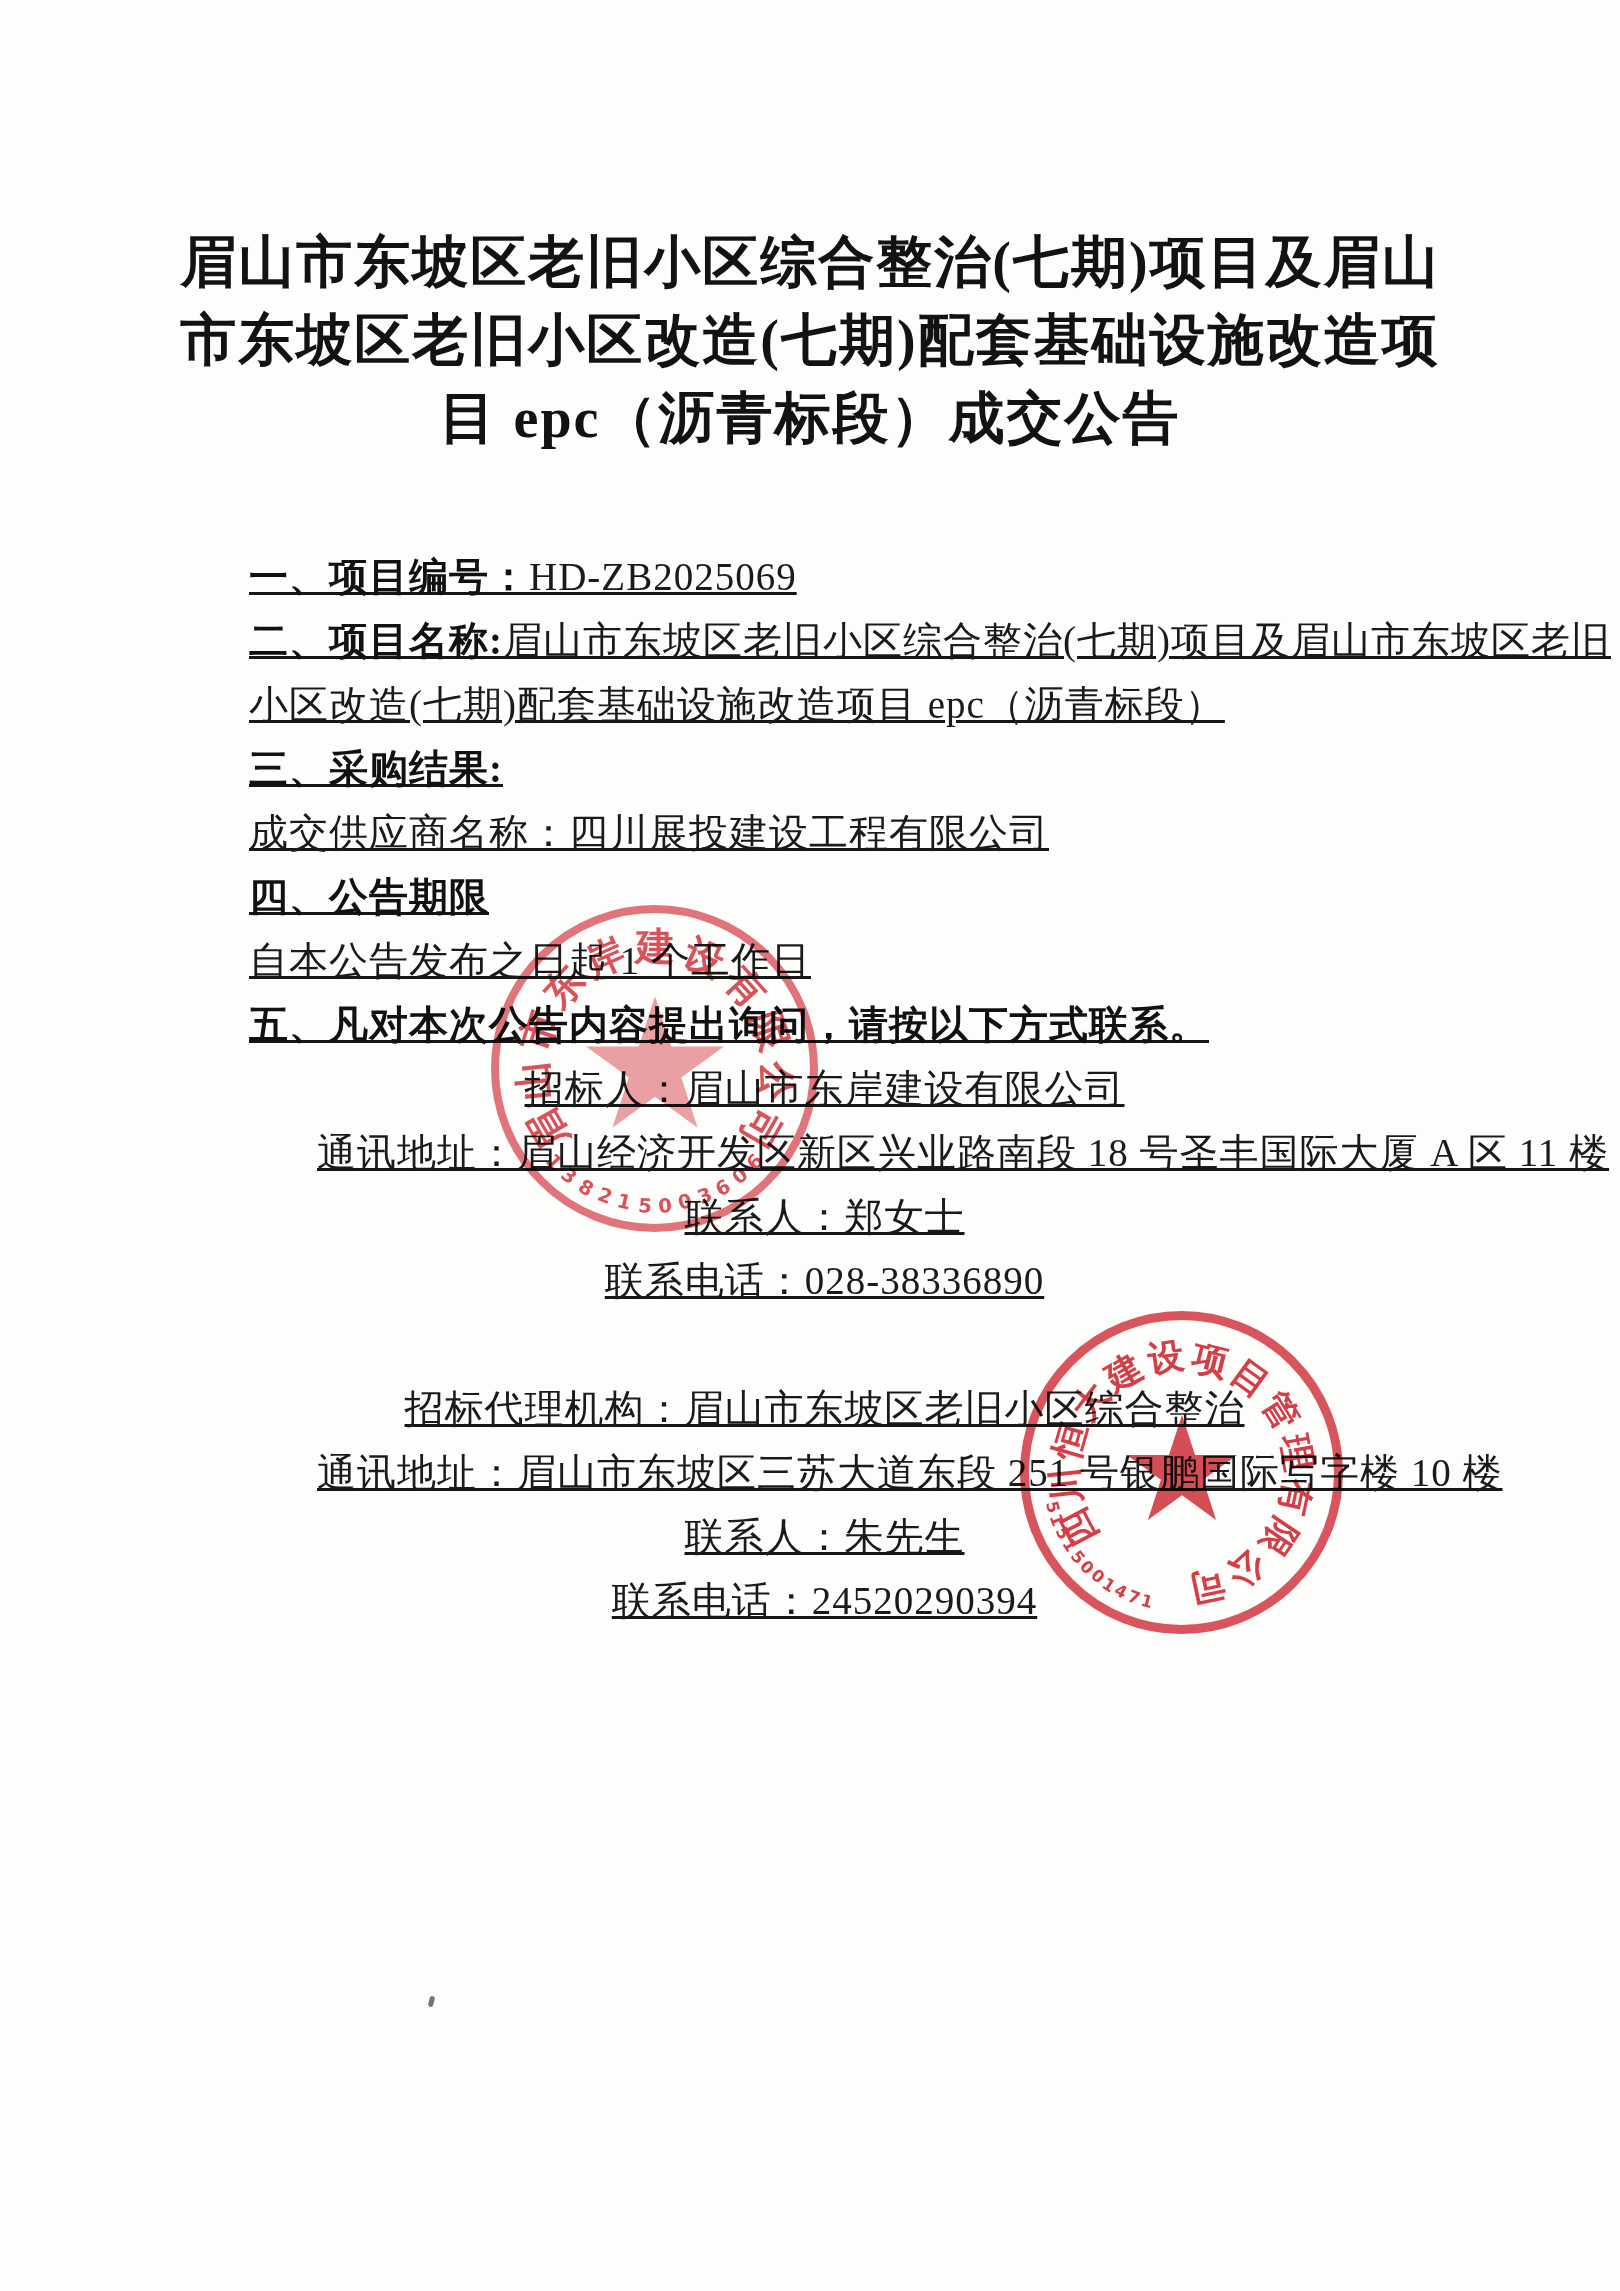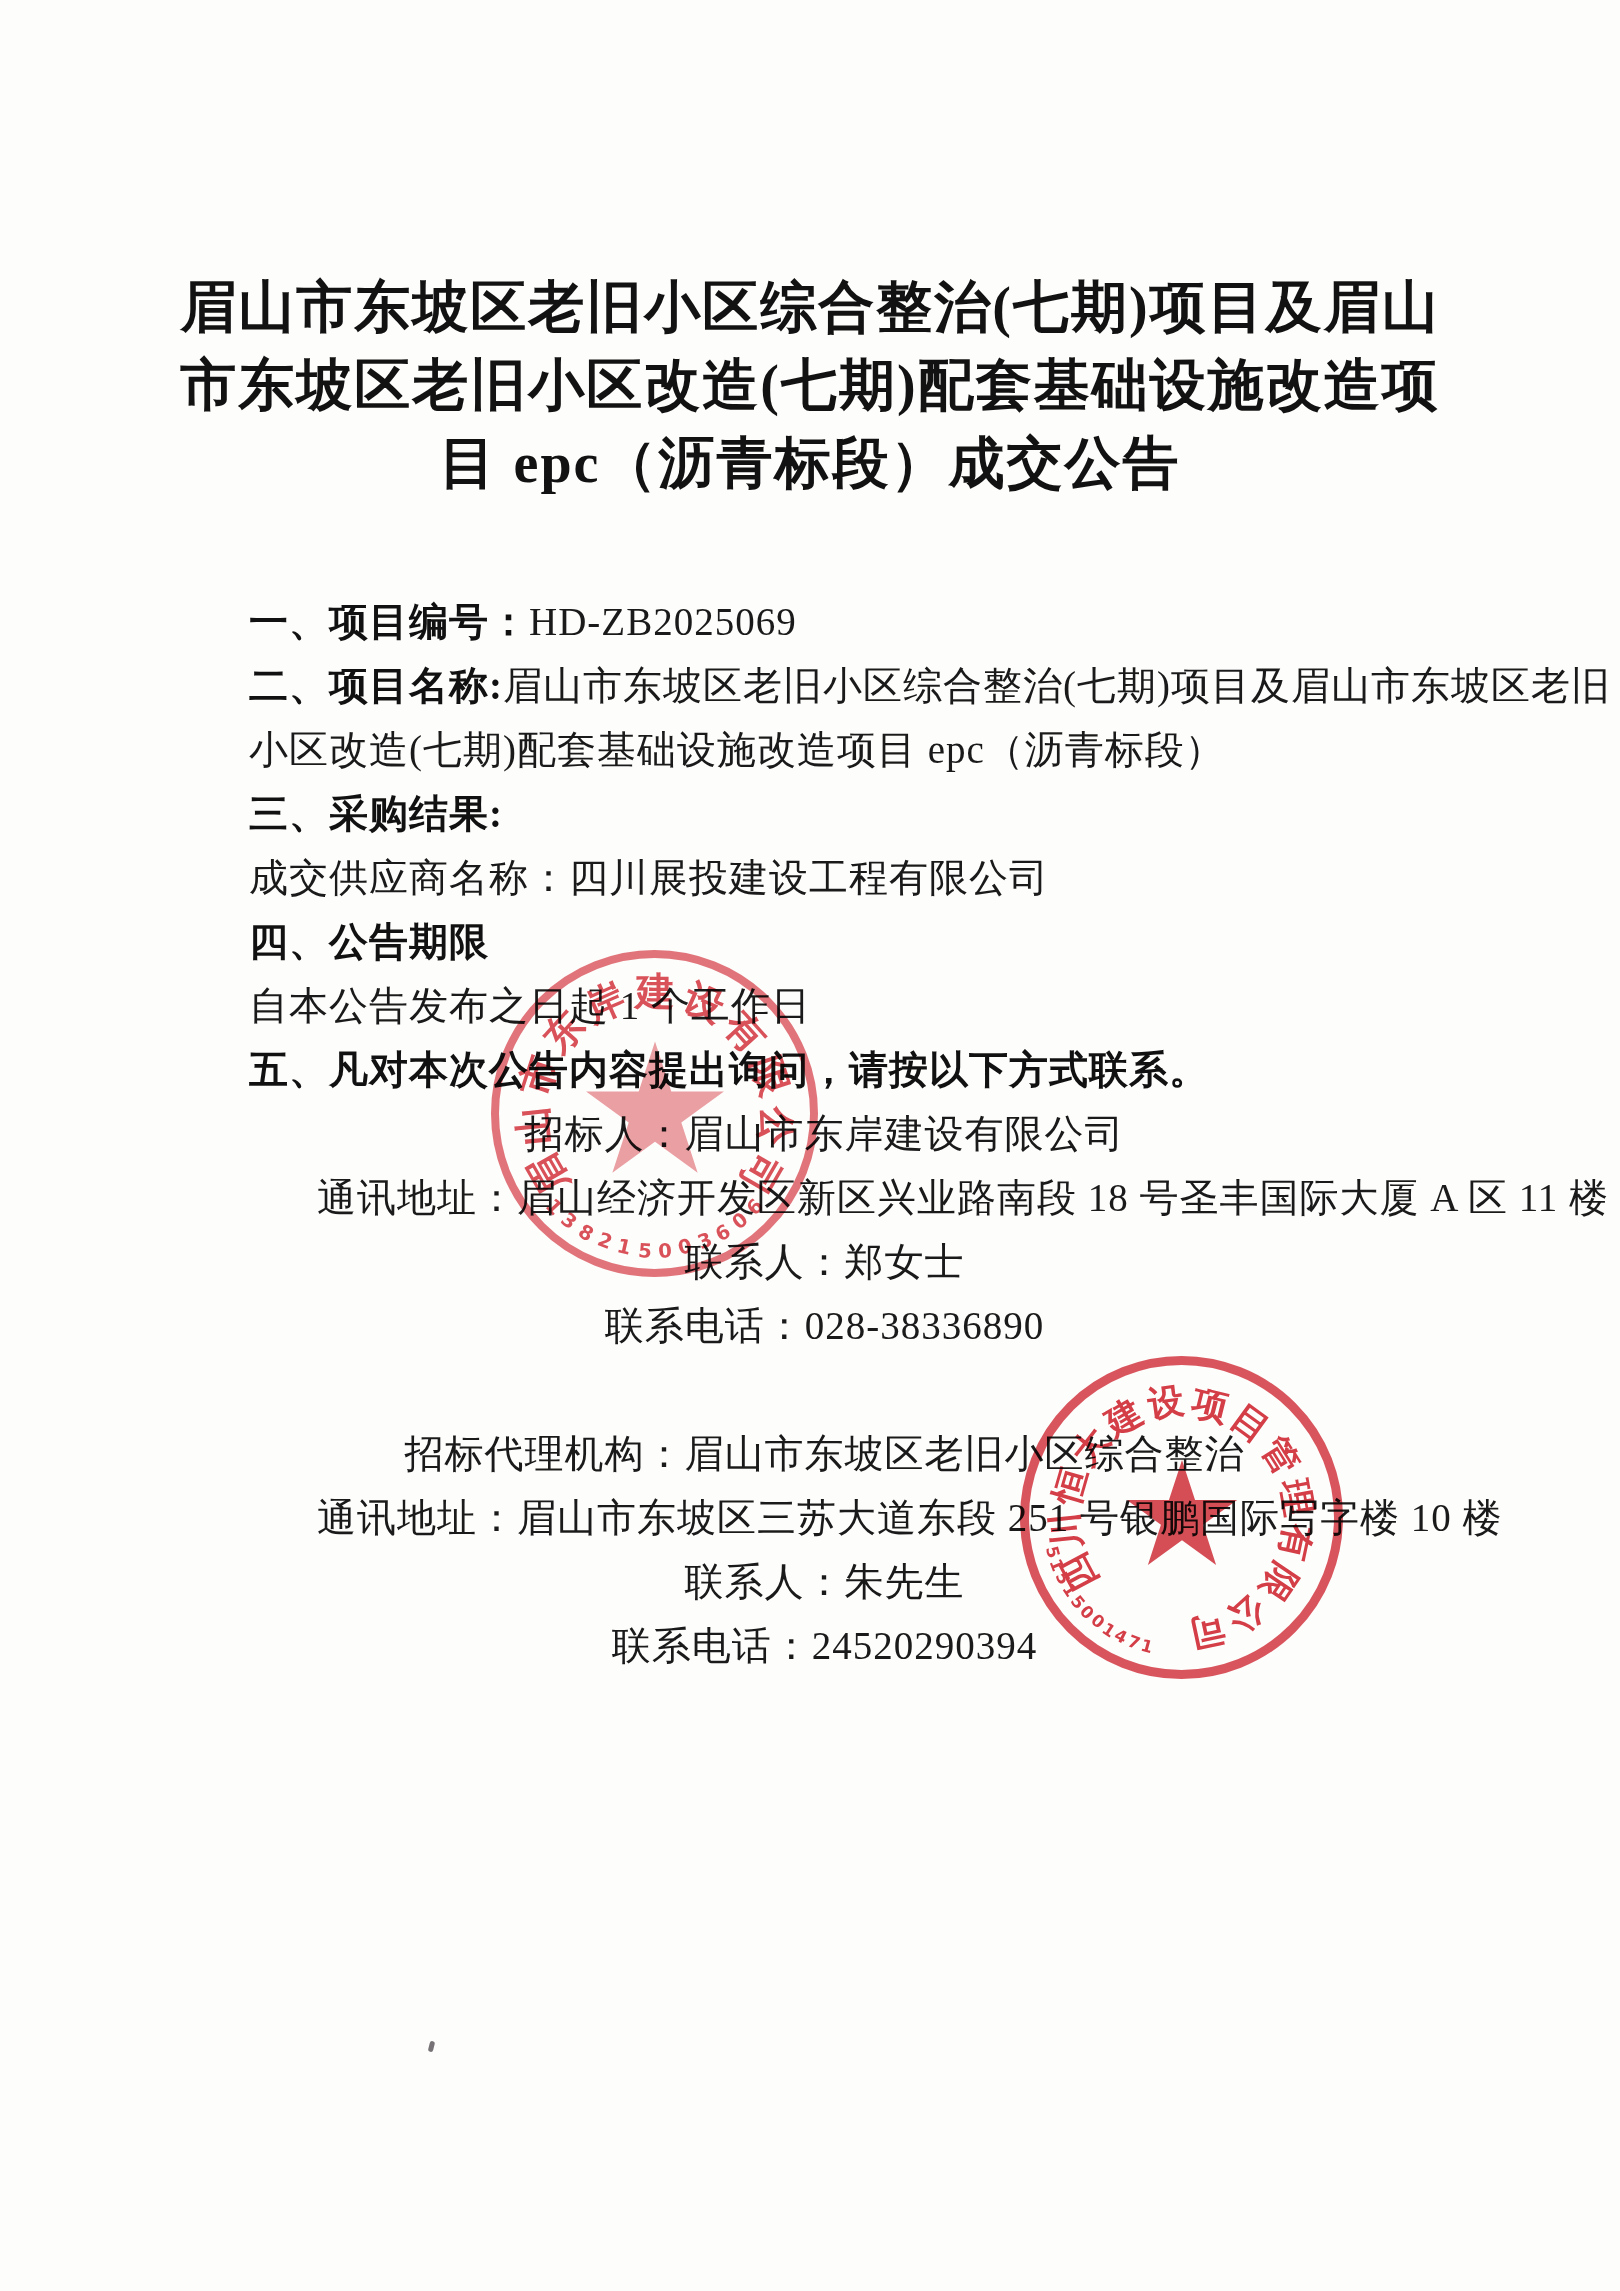--- a/index.html
+++ b/index.html
@@ -2,30 +2,30 @@
 <html><head>
 <meta charset="utf-8">
 <style>
   html,body{margin:0;padding:0;}
   body{
     width:1620px;height:2292px;position:relative;overflow:hidden;
     background:#fdfdfc;
     font-family:"Liberation Serif","DejaVu Serif",serif;
     color:#161616;
   }
-  .page{position:absolute;inset:0;margin-top:45px;}
+  .page{position:absolute;inset:0;}
   
   .title{
     position:absolute;left:0;top:223px;width:100%;
     text-align:center;font-weight:700;font-size:56px;line-height:78px;
     letter-spacing:2px;color:#121212;
   }
   .title div{white-space:nowrap;}
   
-  .body-text{position:absolute;left:0;top:545px;width:1332px;}
+  .body-text{position:absolute;left:0;top:545px;width:1332px;text-decoration:underline;}
   .line{
     position:relative;height:64px;line-height:64px;
     padding-left:249px;font-size:39px;letter-spacing:1px;white-space:nowrap;
     color:#1a1a1a;
   }
   .line.indent{padding-left:317px;text-align:center;}
   .line b{font-weight:700;color:#111;}
   .line.spacer{height:64px;}
   
   .stamp{

